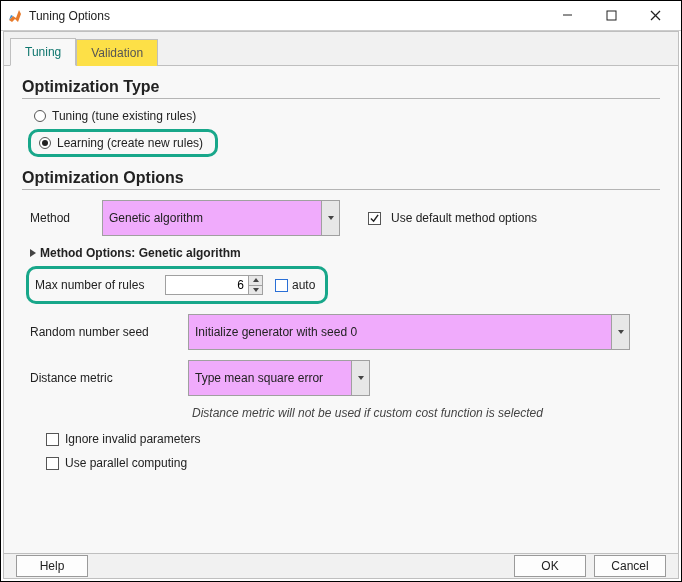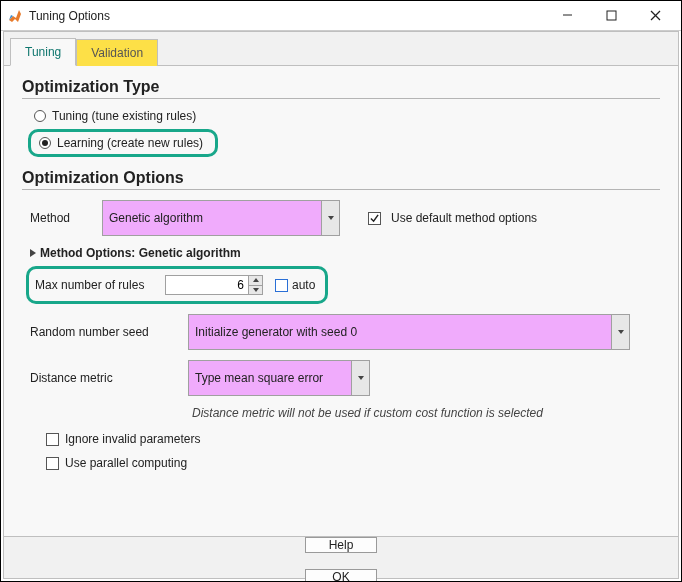--- a/index.html
+++ b/index.html
@@ -162,27 +162,26 @@
   .spin-btn { flex:1; display:flex; align-items:center; justify-content:center; }
   .spin-btn + .spin-btn { border-top:1px solid #a0a0a0; }
   .tri-up { width:0;height:0;border-left:3px solid transparent;border-right:3px solid transparent;border-bottom:4px solid #444; }
   .tri-down { width:0;height:0;border-left:3px solid transparent;border-right:3px solid transparent;border-top:4px solid #444; }
   .wide-dropdown { width: 442px; }
   .form-row { display:flex; align-items:center; margin: 4px 0 10px 8px; }
   .form-label { width: 158px; }
   .note { font-style: italic; color: #444; margin: 4px 0 12px 170px; }
   .cb-row { display:flex; align-items:center; gap:6px; margin: 2px 0 10px 24px; }
   .footer {
-    height: 42px;
+    height: 25px;
     border-top: 1px solid #bfbfbf;
     display:flex; align-items:center;
     padding: 0 12px;
     background:#f1f1f1;
     gap:8px;
-    flex-direction:column;
   }
   .footer .spacer { flex:1; }
   .btn {
     min-width: 72px; height: 22px;
     border: 1px solid #9a9a9a;
     background: #fdfdfd;
     display:inline-flex; align-items:center; justify-content:center;
     font-size:12px;
   }
 </style>

